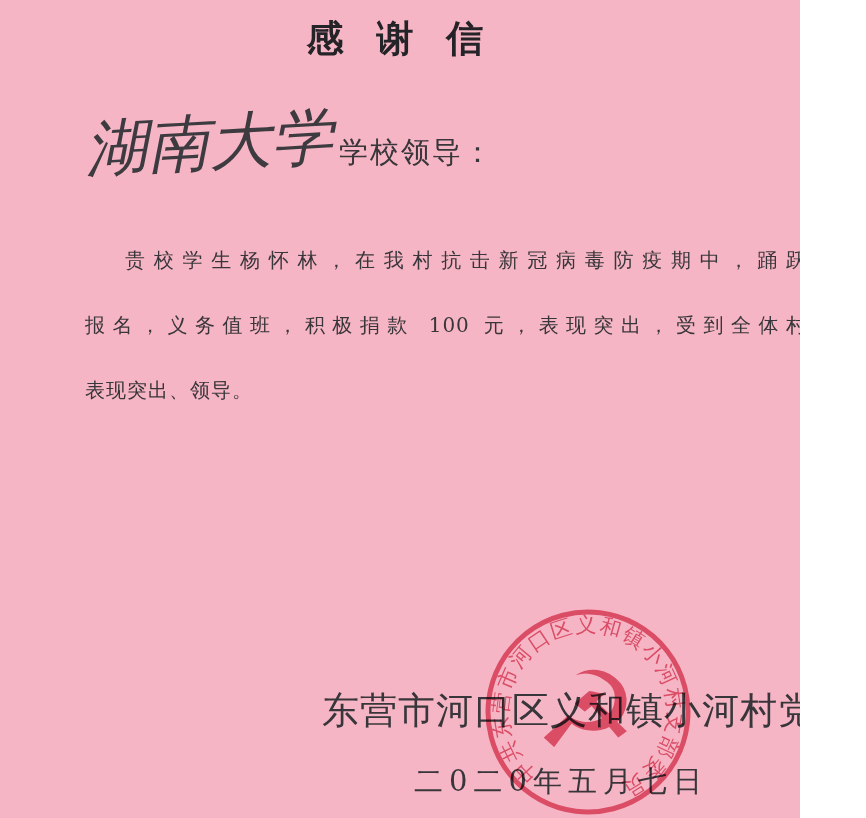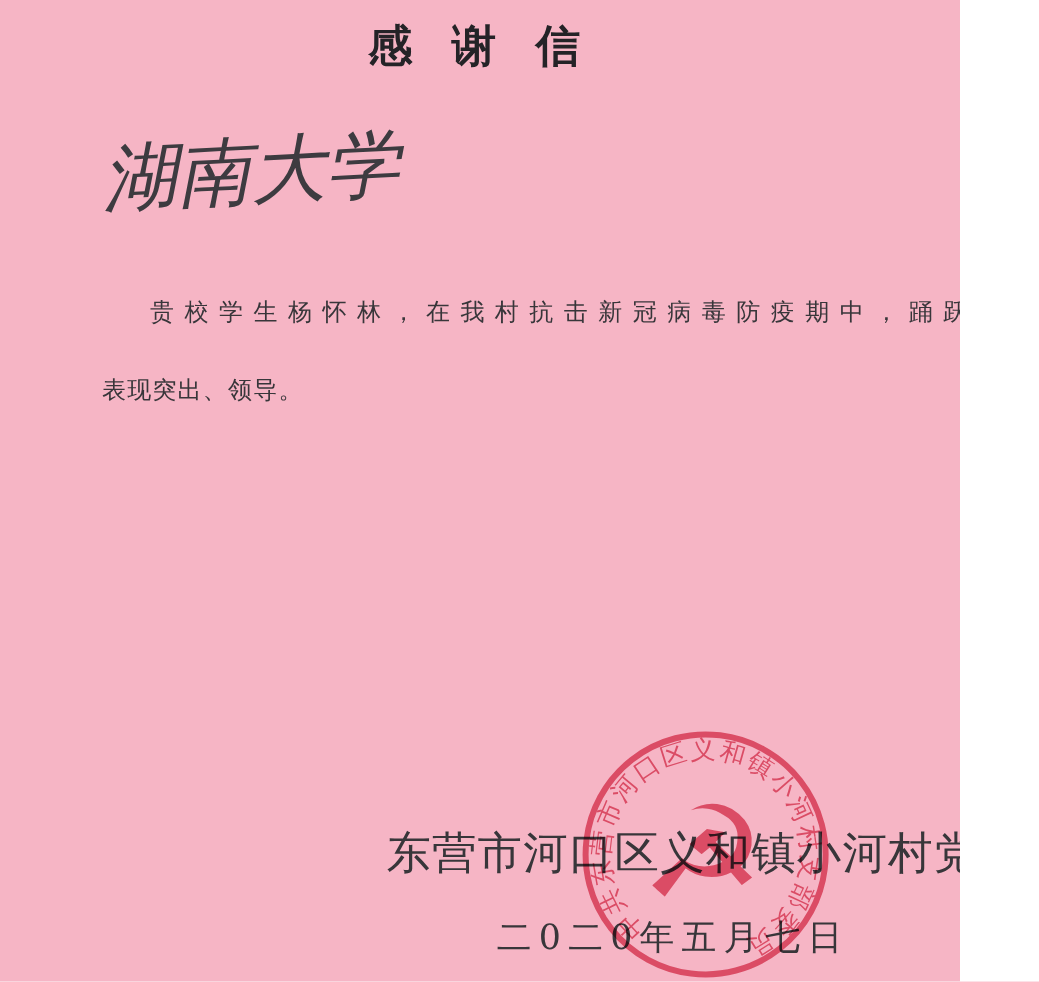--- a/index.html
+++ b/index.html
@@ -96,24 +96,26 @@
 </style>
 </head>
 <body>
 
 <div class="paper">
 
   <div class="title">感 谢 信</div>
 
   <div class="greeting">
     <span class="handwritten">湖南大学</span>
+    <span class="salutation">学校领导：</span>
   </div>
 
   <div class="body-block">
     <div class="body-line justified indent">贵校学生杨怀林，在我村抗击新冠病毒防疫期中，踊跃</div>
+    <div class="body-line justified">报名，义务值班，积极捐款 100 元，表现突出，受到全体村</div>
     <div class="body-line">表现突出、领导。</div>
   </div>
 
   <div class="signature-org">东营市河口区义和镇小河村党支部</div>
 
   <div class="date-line">二0二0年五月七日</div>
 
   <div class="seal">
     <svg width="222" height="222" viewBox="0 0 222 222">
       <defs>

